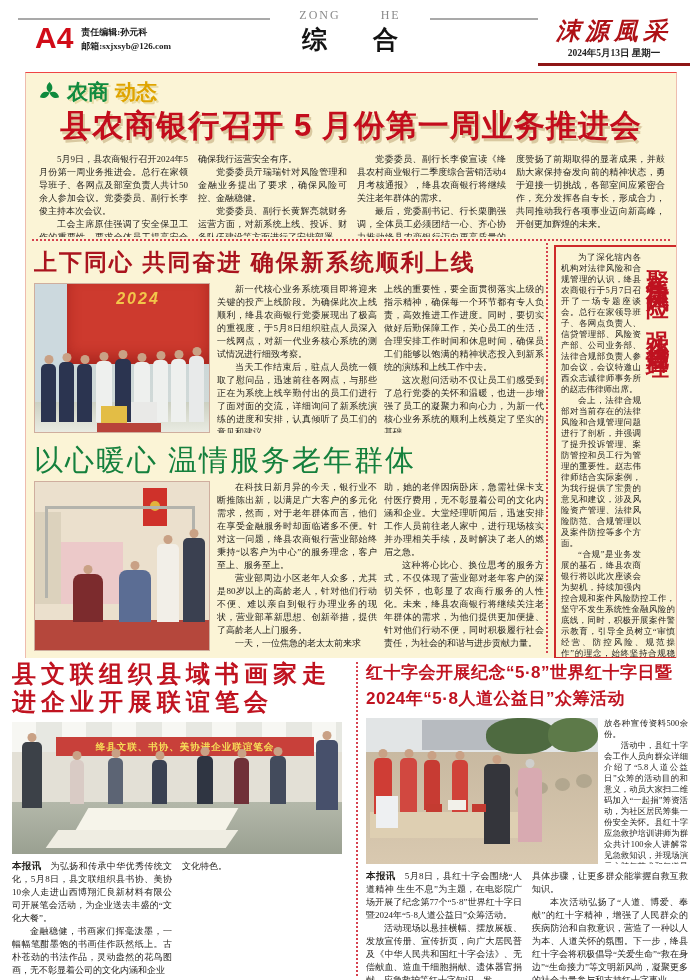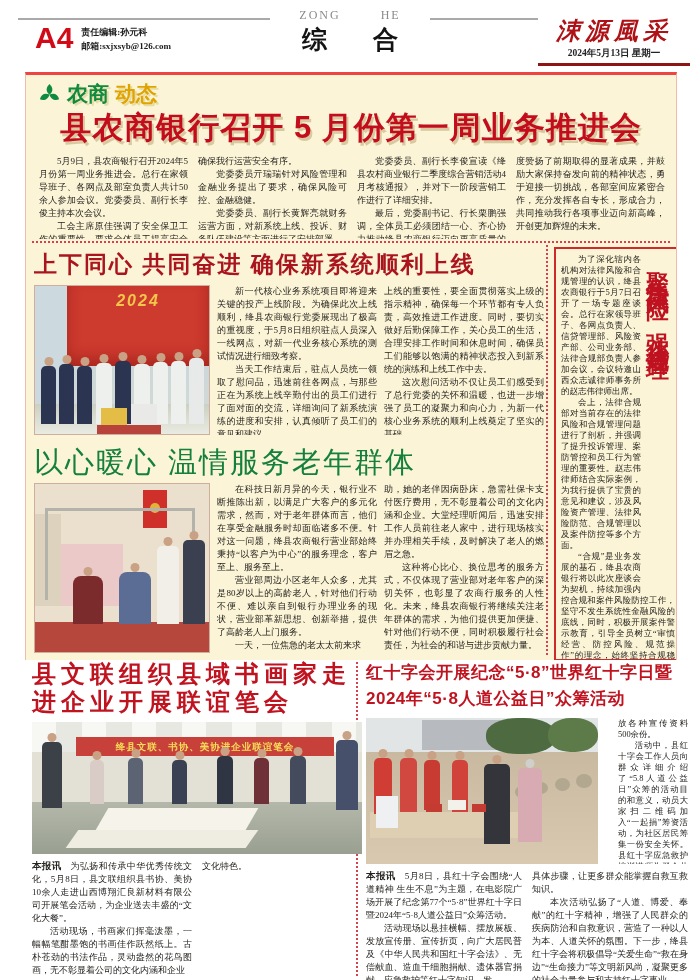--- a/index.html
+++ b/index.html
@@ -16,21 +16,21 @@
   .pinyin{font-size:12px;color:#8a8a8a;letter-spacing:2px;display:flex;justify-content:center;gap:40px;align-items:center;font-family:"Liberation Serif",serif;}
   .pdot{display:inline-block;width:5px;height:5px;border-radius:50%;background:#9a9a9a;}
   .zh-row{margin-top:2px;font-size:25px;font-weight:bold;color:#131313;display:flex;justify-content:center;gap:46px;line-height:28px;}
   .masthead{position:absolute;left:538px;top:17px;width:152px;text-align:center;background:#fff;}
   .mh-title{font-size:24px;font-weight:bold;font-style:italic;color:#ae1116;letter-spacing:5px;line-height:28px;font-family:"DejaVu Serif",serif;}
   .mh-date{font-size:9.5px;font-weight:bold;color:#222;margin-top:2px;}
   .mh-rule{margin-top:3px;height:3px;background:#8e1516;}
 
   
   .yellow{position:absolute;left:25px;top:72px;width:650px;height:585px;background:#fbf4d6;
-          border-top:3px solid #ef4444;border-left:1px solid #eebcae;border-right:1px solid #eebcae;overflow:hidden;}
+          border-top:1px solid #ef4444;border-left:1px solid #eebcae;border-right:1px solid #eebcae;overflow:hidden;}
   .badge{position:absolute;left:12px;top:5px;display:flex;align-items:center;gap:6px;}
   .badge .g{font-size:21px;font-weight:900;color:#108a3e;text-shadow:2px 2px 0 #e8dca6;}
   .badge .y{font-size:21px;font-weight:900;color:#dfa400;text-shadow:2px 2px 0 #e8dca6;}
   .main-hl{position:absolute;left:0;top:32px;width:100%;text-align:center;font-size:31px;font-weight:900;
            color:#c30d1c;letter-spacing:1px;text-shadow:2px 3px 0 #d9c9a0;}
   .top-cols{position:absolute;left:13px;top:80px;width:626px;height:84px;display:flex;gap:10px;overflow:hidden;}
   .top-cols .col{flex:1;overflow:hidden;}
   p.body{margin:0;font-size:9px;line-height:13px;text-align:justify;text-indent:2em;}
   p.noind{text-indent:0;}
   .dot-h{position:absolute;left:6px;top:166px;width:638px;border-top:2px dotted #d5424f;}
@@ -84,28 +84,28 @@
 
   .photo-rc{width:232px;height:146px;background:linear-gradient(#c3b49c,#d9c9b0);border:none;}
   .pr-sky{position:absolute;top:0;left:0;width:100%;height:34px;background:#e2e5e6;}
   .pr-bld{position:absolute;left:56px;top:2px;width:80px;height:30px;background:#b7bbc0;}
   .pr-tree{position:absolute;border-radius:45%;}
   .pr-ball{position:absolute;border-radius:50%;background:#b2a78f;z-index:2;}
   .pr-table{position:absolute;left:4px;bottom:26px;width:152px;height:26px;background:#decfb2;z-index:2;}
 
   
   .b-vdot{position:absolute;left:356px;top:662px;height:314px;border-left:2px dotted #d5424f;}
-  .b-left{position:absolute;left:32px;top:660px;width:330px;}
+  .b-left{position:absolute;left:12px;top:660px;width:330px;}
   .b-right{position:absolute;left:366px;top:660px;width:322px;}
   .bl-hl{font-size:24px;line-height:28px;font-weight:900;color:#c01320;letter-spacing:5px;}
   .br-hl{font-size:17px;line-height:26px;font-weight:900;color:#c01320;letter-spacing:0.5px;}
   .b-photo-wrap{margin-top:6px;}
   .b-cols{display:flex;gap:10px;margin-top:6px;height:116px;overflow:hidden;}
   .b-cols .bcol{flex:1;overflow:hidden;}
-  .rc-row{display:flex;gap:20px;margin-top:6px;}
+  .rc-row{display:flex;gap:6px;margin-top:6px;}
   .rc-side{width:84px;overflow:hidden;height:146px;}
   .rc-side p.body{font-size:8.4px;line-height:11px;}
 </style>
 </head>
 <body>
 
 <div class="page">
 
   <div class="h-rule"></div>
 
@@ -154,21 +154,21 @@
       <div class="col">
         <p class="body">5月9日，县农商银行召开2024年5月份第一周业务推进会。总行在家领导班子、各网点及部室负责人共计50余人参加会议。党委委员、副行长李俊主持本次会议。</p>
         <p class="body">工会主席原佳强调了安全保卫工作的重要性，要求全体员工提高安全意识，</p>
       </div>
       <div class="col">
         <p class="body noind">确保我行运营安全有序。</p>
         <p class="body">党委委员亓瑞瑞针对风险管理和金融业务提出了要求，确保风险可控、金融稳健。</p>
         <p class="body">党委委员、副行长黄辉亮就财务运营方面，对新系统上线、投诉、财务队伍建设等方面进行了安排部署。</p>
       </div>
       <div class="col">
-        <p class="body">党委委员、副行长李俊宣读《绛县农村商业银行二季度综合营销活动4月考核通报》，并对下一阶段营销工作进行了详细安排。</p>
+        <p class="body">党委委员、副行长李俊宣读《绛县农村商业银行二季度综合营销活动4月考核通报》，绛县农商银行将继续关注老年群体的需求。</p>
         <p class="body">最后，党委副书记、行长栗鹏强调，全体员工必须团结一心、齐心协力推动绛县农商银行迈向更高质量的发展道路。他高</p>
       </div>
       <div class="col">
         <p class="body noind">度赞扬了前期取得的显著成果，并鼓励大家保持奋发向前的精神状态，勇于迎接一切挑战，各部室间应紧密合作，充分发挥各自专长，形成合力，共同推动我行各项事业迈向新高峰，开创更加辉煌的未来。</p>
       </div>
     </div>
 
     <div class="dot-h"></div>
     <div class="v-dot"></div>
 
@@ -261,21 +261,21 @@
         <div class="fg" style="left:258px;bottom:50px;width:16px;height:48px;background:#434b5c"></div>
         <div class="fg" style="right:4px;bottom:44px;width:22px;height:70px;background:#47506b"></div>
         <div class="pc-table"></div>
         <div class="pc-paper" style="bottom:24px;left:70px;width:150px;height:22px;transform:skewX(-30deg)"></div>
         <div class="pc-paper" style="bottom:6px;left:40px;width:180px;height:18px;transform:skewX(-35deg);background:#efede2"></div>
       </div>
     </div>
     <div class="b-cols">
       <div class="bcol">
         <p class="body noind"><b class="byline">本报讯</b><span>为弘扬和传承中华优秀传统文化，5月8日，县文联组织县书协、美协10余人走进山西博翔汇良新材料有限公司开展笔会活动，为企业送去丰盛的“文化大餐”。</span></p>
-        <p class="body">活动现场，书画家们挥毫泼墨，一幅幅笔酣墨饱的书画佳作跃然纸上。古朴苍劲的书法作品，灵动盎然的花鸟图画，无不彰显着公司的文化内涵和企业</p>
+        <p class="body">金融稳健，书画家们挥毫泼墨，一幅幅笔酣墨饱的书画佳作跃然纸上。古朴苍劲的书法作品，灵动盎然的花鸟图画，无不彰显着公司的文化内涵和企业</p>
       </div>
       <div class="bcol">
         <p class="body noind">文化特色。</p>
       </div>
     </div>
   </div>
 
   <div class="b-right">
     <div class="br-hl sans">红十字会开展纪念“5·8”世界红十字日暨</div>
     <div class="br-hl sans">2024年“5·8人道公益日”众筹活动</div>

